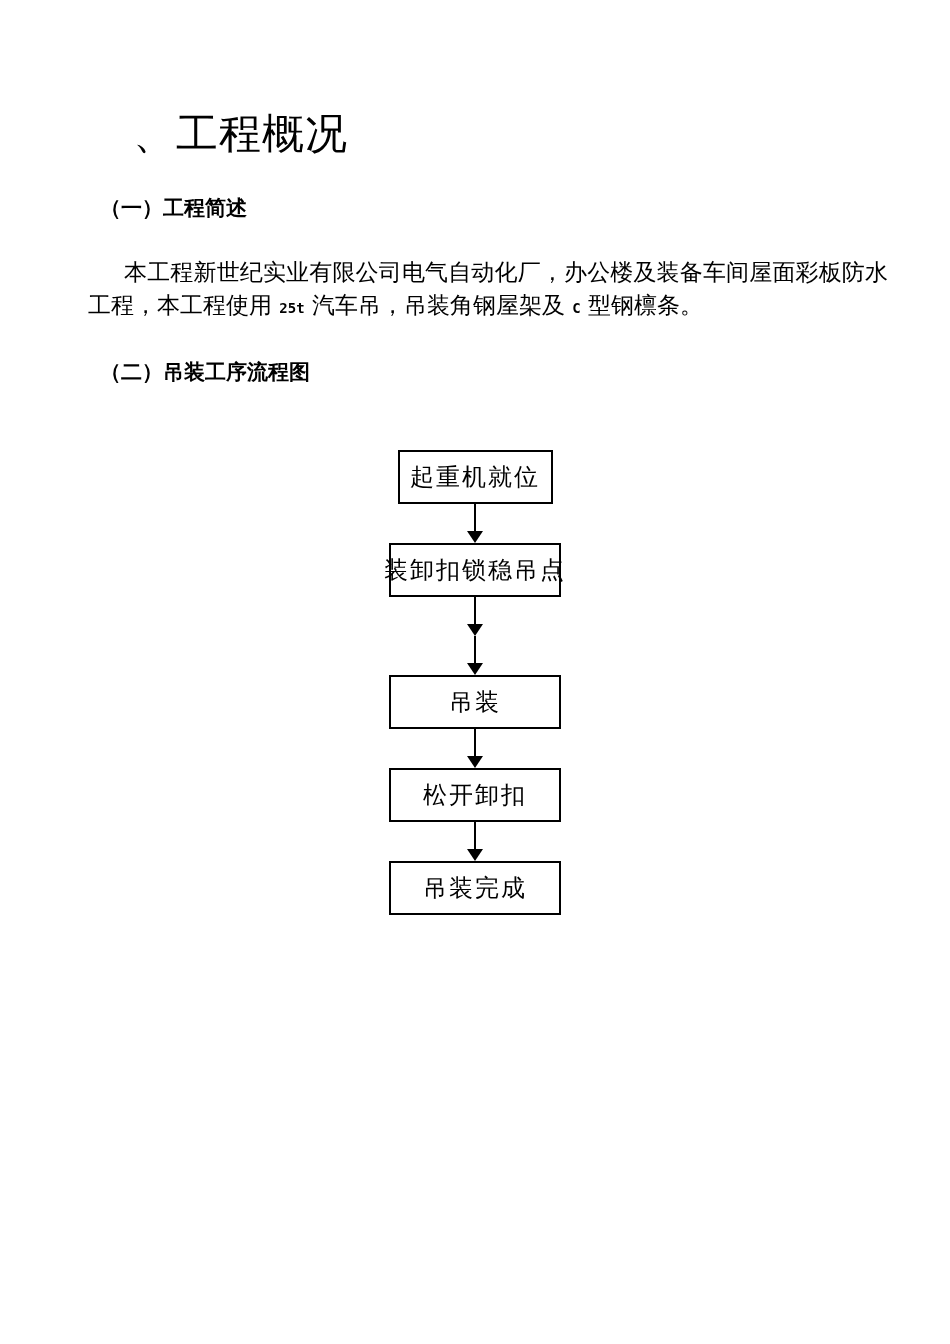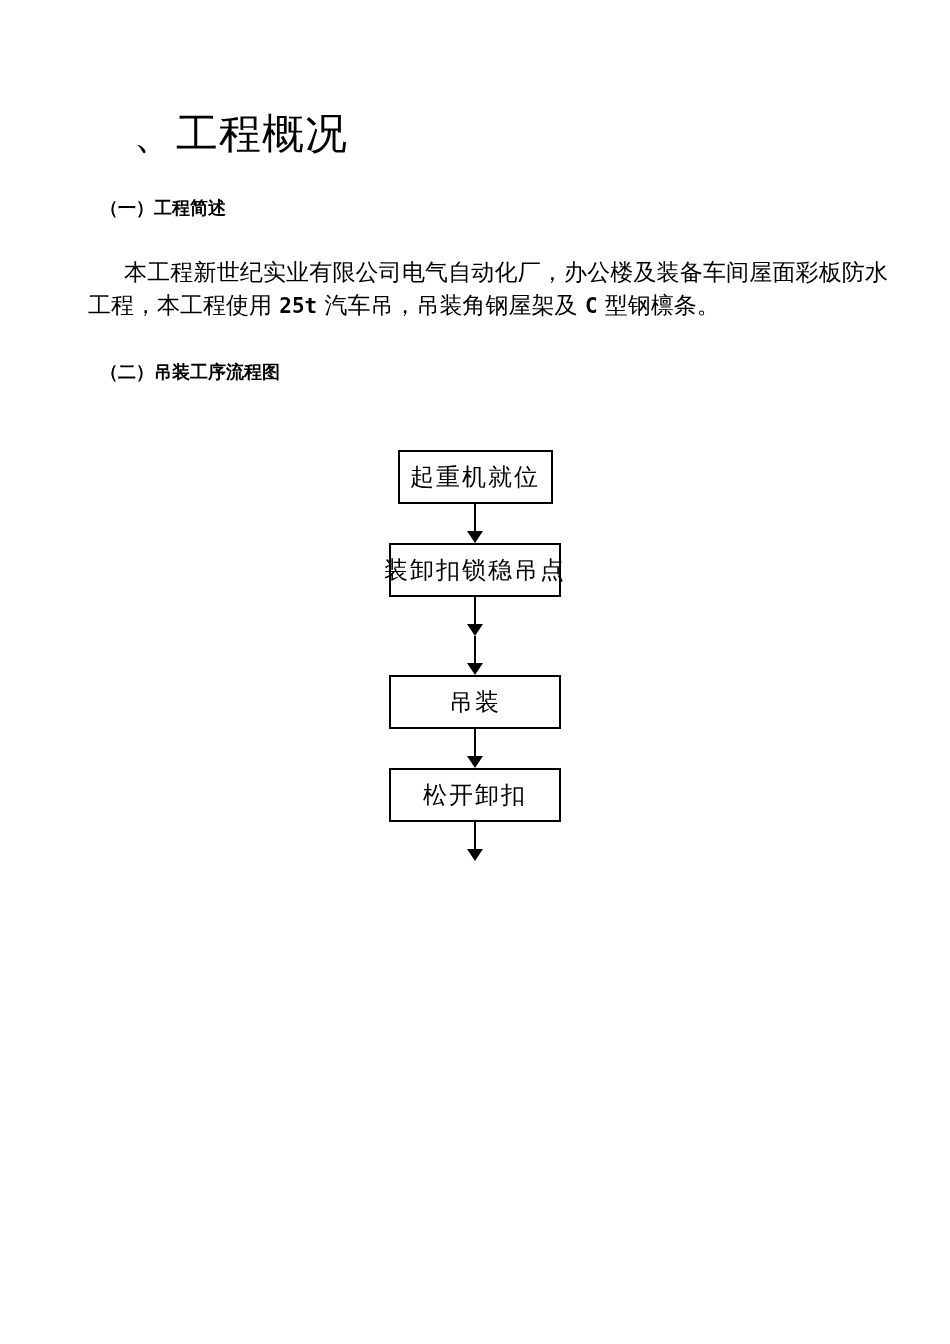--- a/index.html
+++ b/index.html
@@ -11,33 +11,33 @@
     color:#000000;
     overflow:hidden;
   }
   .doc-title {
     position:absolute; left:133px; top:108px;
     font-size:42px; line-height:52px; font-weight:500;
     letter-spacing:1px; white-space:nowrap;
   }
   .sub-heading {
     position:absolute; left:100px;
-    font-size:18px; line-height:32px; white-space:nowrap;
+    font-size:21px; line-height:32px; white-space:nowrap;
   }
   .sub-heading-1 { top:192px; }
   .sub-heading-2 { top:356px; }
   .body-paragraph {
     position:absolute; left:88px; top:256px; width:800px;
     font-size:23px; line-height:33px;
     text-indent:36px; text-align:justify;
   }
   .body-paragraph .b {
     font-weight:bold;
     font-family:"DejaVu Sans Mono","Liberation Mono",monospace;
-    font-size:21px;
+    font-size:14px;
   }
   .flowchart {
     position:absolute; left:0; top:450px; width:100%;
     display:flex; flex-direction:column; align-items:center;
   }
   .flow-box {
     height:54px; border:2px solid #000000; background:#ffffff;
     display:flex; align-items:center; justify-content:center;
     font-size:24px; letter-spacing:2px; white-space:nowrap;
   }
@@ -85,14 +85,15 @@
   <div class="connector"></div>
 
   <div class="flow-box w-std">吊装</div>
 
   <div class="connector"></div>
 
   <div class="flow-box w-std">松开卸扣</div>
 
   <div class="connector"></div>
 
+  <div class="flow-box w-std">吊装完成</div>
 
 </div>
 
 </body></html>

